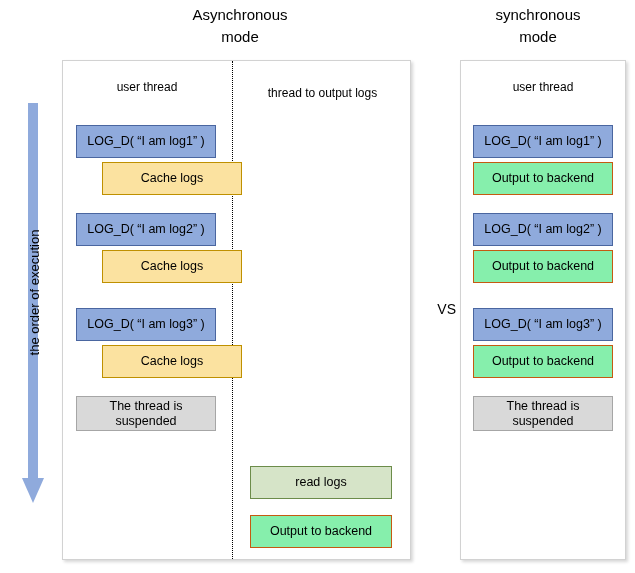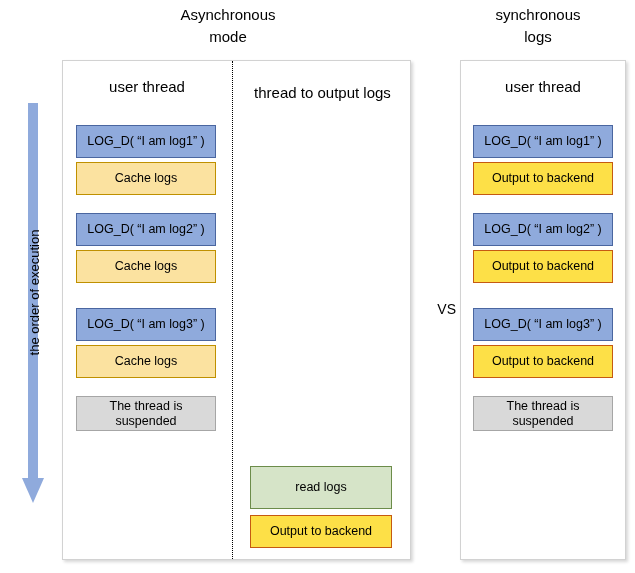--- a/index.html
+++ b/index.html
@@ -18,39 +18,39 @@
 
   
   .diagram-title {
     position: absolute;
     text-align: center;
     font-size: 15px;
     line-height: 22px;
     color: #000;
     white-space: pre-line;
   }
-  #title-async { left: 138px; top: 4px; width: 180px; }
+  #title-async { left: 150px; top: 4px; width: 180px; }
   #title-sync  { left: 448px; top: 4px; width: 180px; }
 
   
   .panel {
     position: absolute;
     background: #ffffff;
     border: 1px solid #d2d2d2;
     box-shadow: 2px 2px 3px rgba(0,0,0,0.16);
     box-sizing: border-box;
   }
   #panel-async { left: 62px; top: 60px; width: 349px; height: 500px; }
   #panel-sync  { left: 460px; top: 60px; width: 166px; height: 500px; }
 
   
   .col-header {
     position: absolute;
     text-align: center;
-    font-size: 15px;
+    font-size: 12px;
     line-height: 18px;
     color: #000;
   }
   #hdr-async-user  { left: 64px;  top: 78px; width: 166px; }
   #hdr-async-out   { left: 236px; top: 84px; width: 173px; }
   #hdr-sync-user   { left: 462px; top: 78px; width: 162px; }
 
   
   #divider {
     position: absolute;
@@ -69,24 +69,24 @@
     display: flex;
     align-items: center;
     justify-content: center;
     text-align: center;
     font-size: 12.5px;
     line-height: 15px;
     white-space: pre-line;
     color: #000;
   }
   .step.blue   { background: #8FAADC; border-color: #4A66A0; margin-top: 8px; }
-  .step.yellow { background: #FBE2A0; border-color: #BF9000; }
+  .step.yellow { background: #FBE2A0; border-color: #BF9000; margin-left: 26px; }
   .step.gray   { background: #D9D9D9; border-color: #A6A6A6; }
   .step.green  { background: #D6E4C8; border-color: #6C8C4A; }
-  .step.orange { background: #fde047; border-color: #C55A11; }
+  .step.orange { background: #86efac; border-color: #C55A11; }
 
   
   #vs-label {
     position: absolute;
     left: 412px;
     top: 301px;
     width: 44px;
     text-align: right;
     font-size: 14px;
     color: #000;
@@ -131,21 +131,21 @@
     white-space: nowrap;
   }
 </style>
 </head>
 <body>
 
 <div class="diagram-title" id="title-async">Asynchronous
 mode</div>
 
 <div class="diagram-title" id="title-sync">synchronous
-logs</div>
+mode</div>
 
 <div id="arrow-wrap">
   <div id="arrow-shaft"></div>
   <div id="arrow-head"></div>
   <div id="arrow-label">the order of execution</div>
 </div>
 
 <div class="panel" id="panel-async"></div>
 
 <div id="divider"></div>
@@ -162,21 +162,21 @@
 
 <div class="step yellow" style="left:76px;  top:250px; width:140px; height:33px;">Cache logs</div>
 
 <div class="step blue" style="left:76px;  top:300px; width:140px; height:33px;">LOG_D( “I am log3” )</div>
 
 <div class="step yellow" style="left:76px;  top:345px; width:140px; height:33px;">Cache logs</div>
 
 <div class="step gray" style="left:76px;  top:396px; width:140px; height:35px;">The thread is
 suspended</div>
 
-<div class="step green" style="left:250px; top:466px; width:142px; height:43px;">read logs</div>
+<div class="step green" style="left:250px; top:466px; width:142px; height:33px;">read logs</div>
 
 <div class="step orange" style="left:250px; top:515px; width:142px; height:33px;">Output to backend</div>
 
 <div id="vs-label">VS</div>
 
 <div class="panel" id="panel-sync"></div>
 
 <div class="col-header" id="hdr-sync-user">user thread</div>
 
 <div class="step blue" style="left:473px; top:117px; width:140px; height:33px;">LOG_D( “I am log1” )</div>

